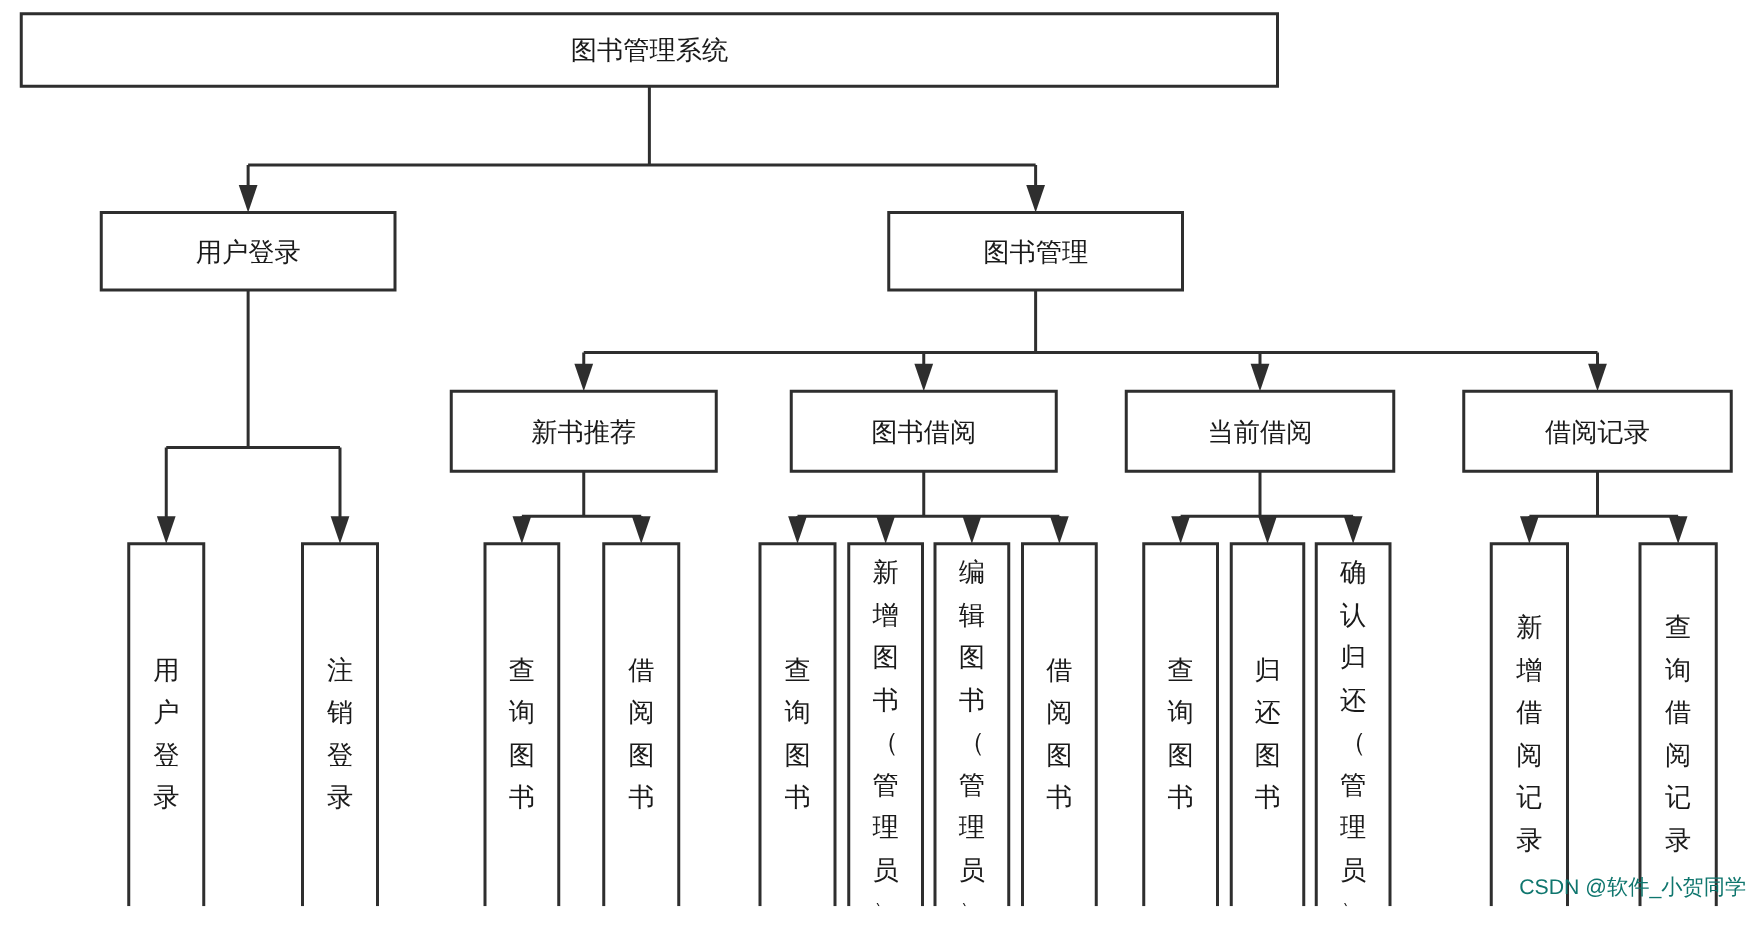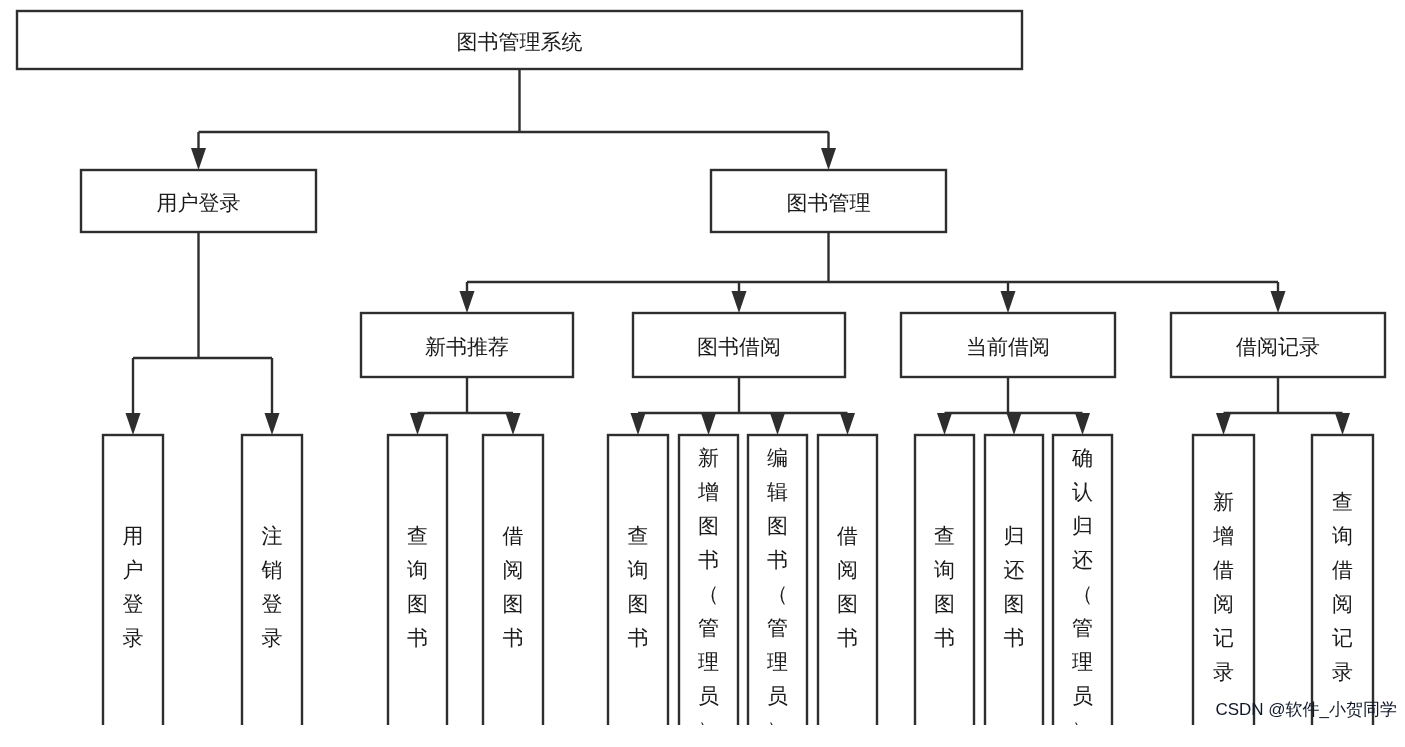--- a/index.html
+++ b/index.html
@@ -52,21 +52,21 @@
     font-family: "Liberation Sans", "DejaVu Sans", sans-serif;
     font-size: 21px;
     text-anchor: middle;
   }
   .watermark-text {
     position: absolute;
     right: 8px;
     bottom: 4px;
     font-family: "Liberation Sans", "DejaVu Sans", sans-serif;
     font-size: 17px;
-    color: #0f172a;
+    color: #0f766e;
     white-space: nowrap;
     user-select: none;
   }
 </style>
 </head>
 <body>
 
 <div id="diagram-root">
   <svg class="diagram-svg" viewBox="0 0 1405 747">
     <g id="connector-layer">

